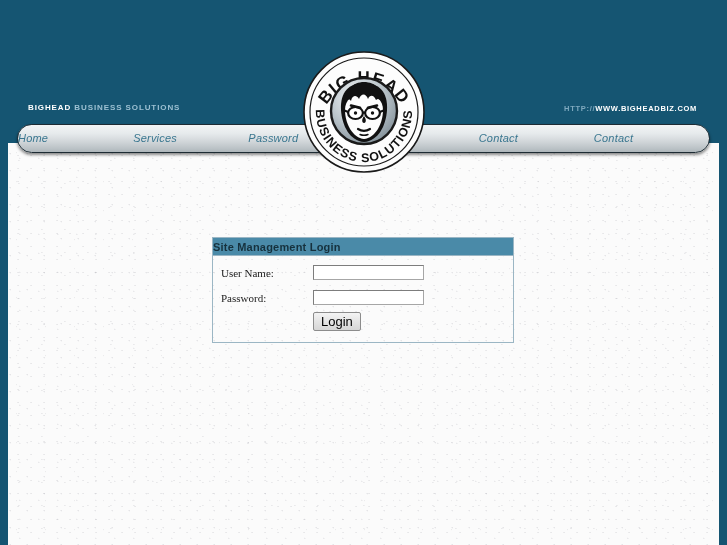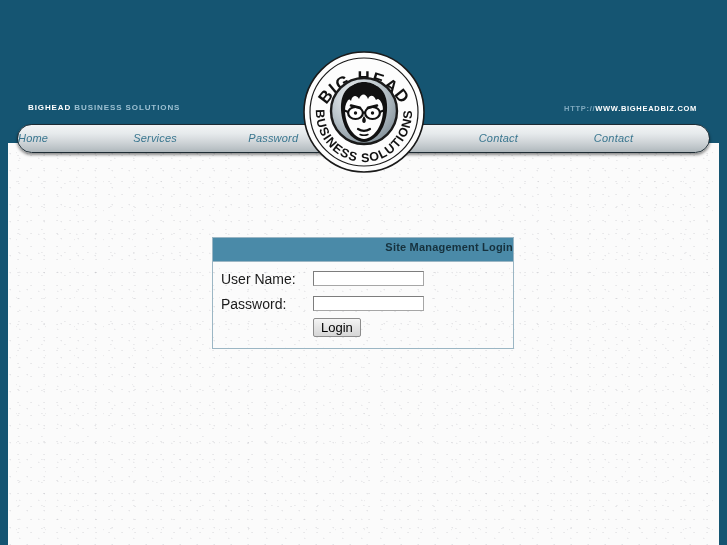--- a/index.html
+++ b/index.html
@@ -122,24 +122,24 @@
   .login-box {
     position: absolute;
     left: 204px;
     top: 138px;
     width: 302px;
     border: 1px solid #9bb6c4;
     background: transparent;
   }
 
   .login-title {
-    height: 24px;
+    height: 18px;
     background: #4a8aa8;
     border-bottom: 1px solid #9bb6c4;
-    text-align: right;
+    text-align: left;
     font-size: 11px;
     font-weight: bold;
     color: #16313d;
     line-height: 18px;
     letter-spacing: 0.2px;
   }
 
   .login-body {
     padding: 6px 0 8px 0;
   }
@@ -147,22 +147,23 @@
   .form-row {
     display: flex;
     align-items: center;
     height: 21px;
     margin-bottom: 4px;
   }
 
   .form-label {
     width: 100px;
     padding-left: 8px;
-    font-size: 14px;
+    font-size: 11px;
     color: #1b1b1b;
+    font-family: Liberation Serif, serif;
   }
 
   .text-field {
     width: 111px;
     height: 15px;
     border: 1px solid #a6a6a6;
     border-top-color: #7d7d7d;
     border-left-color: #7d7d7d;
     background: #ffffff;
     font-family: "Liberation Sans", sans-serif;

